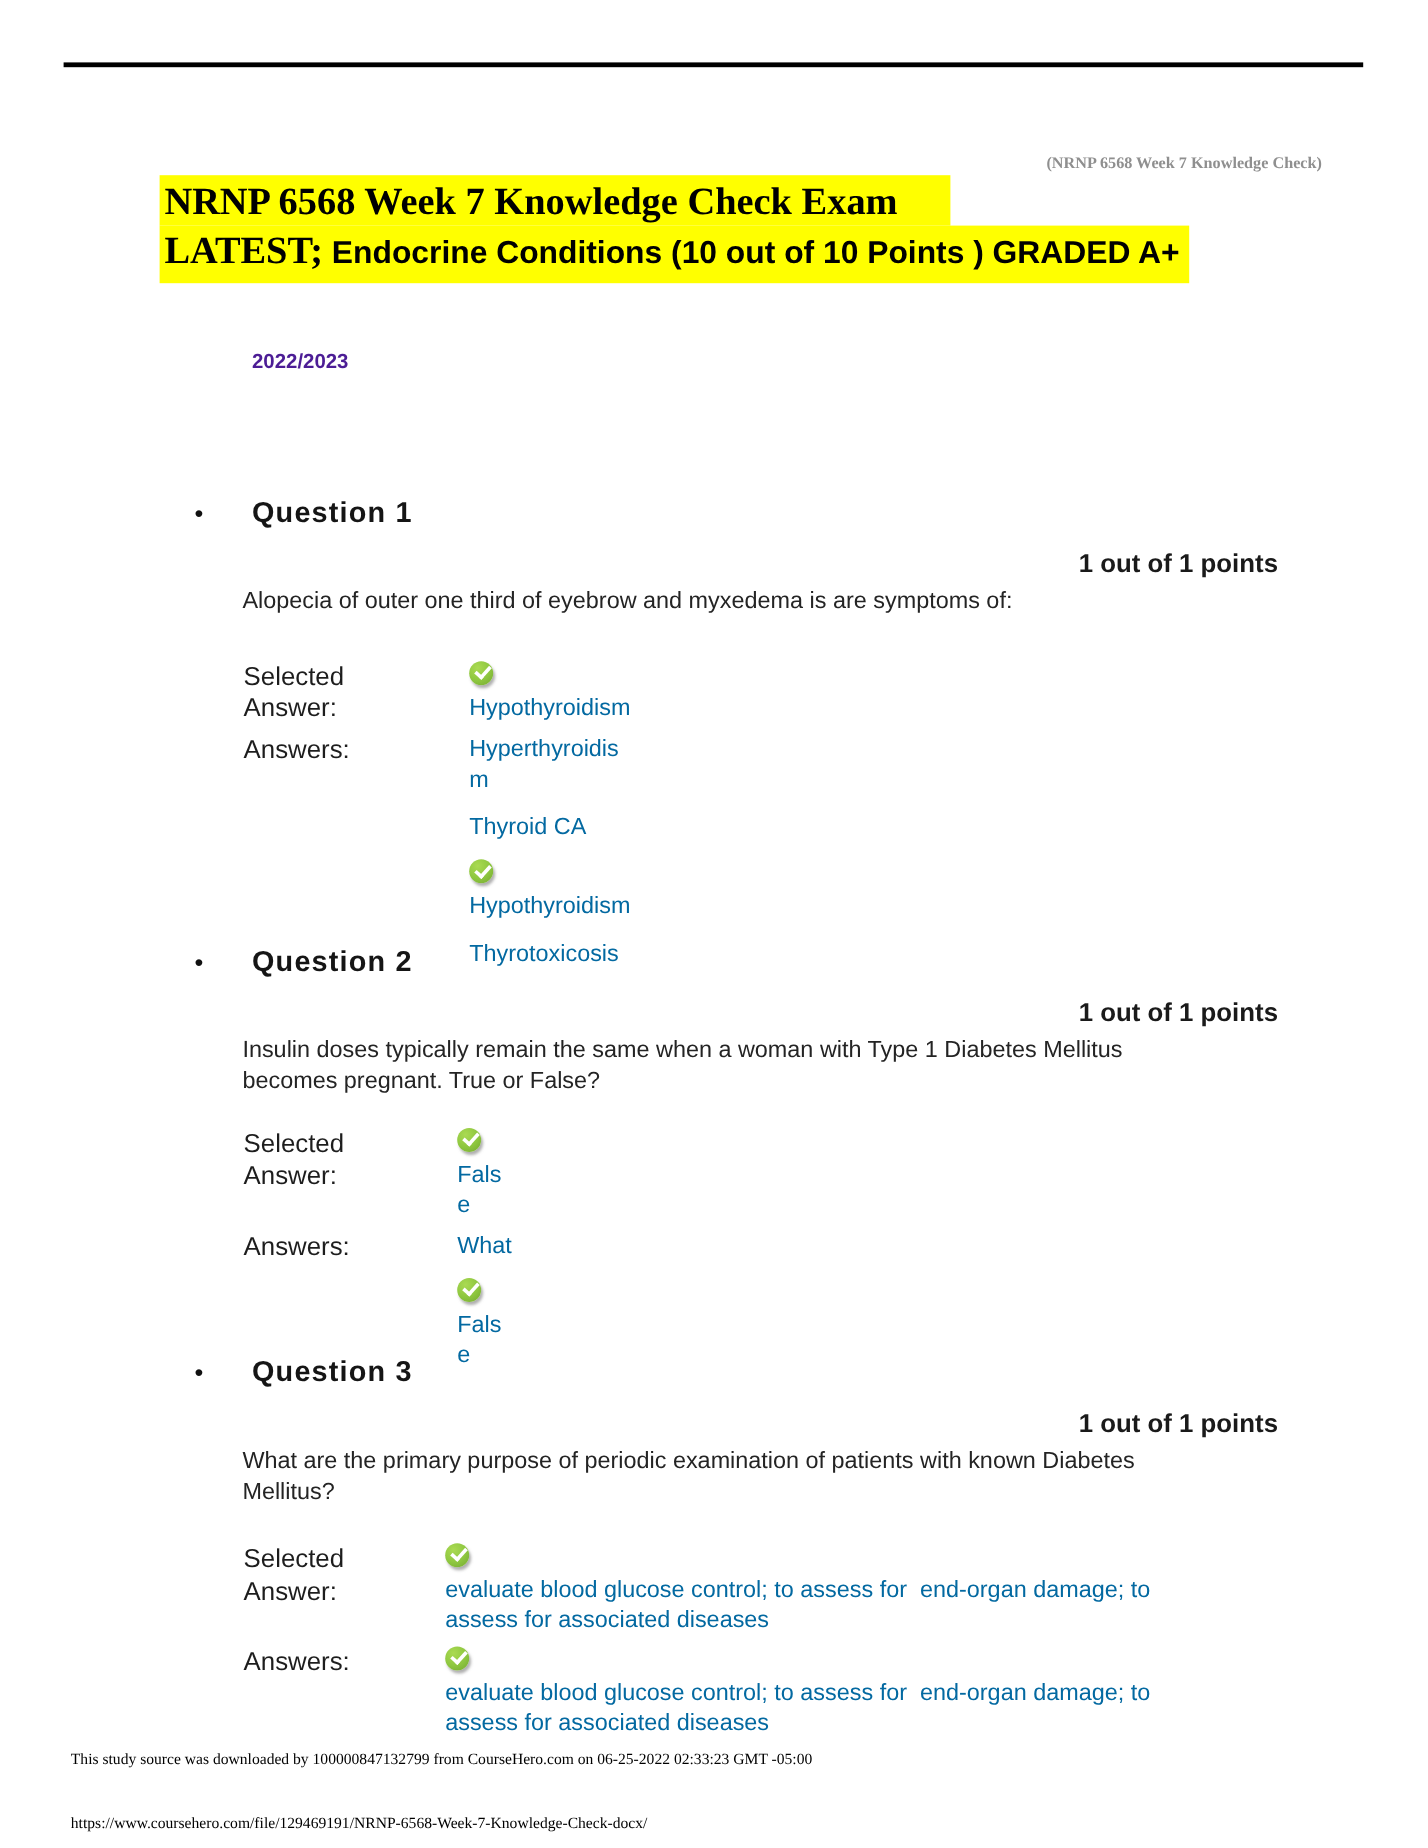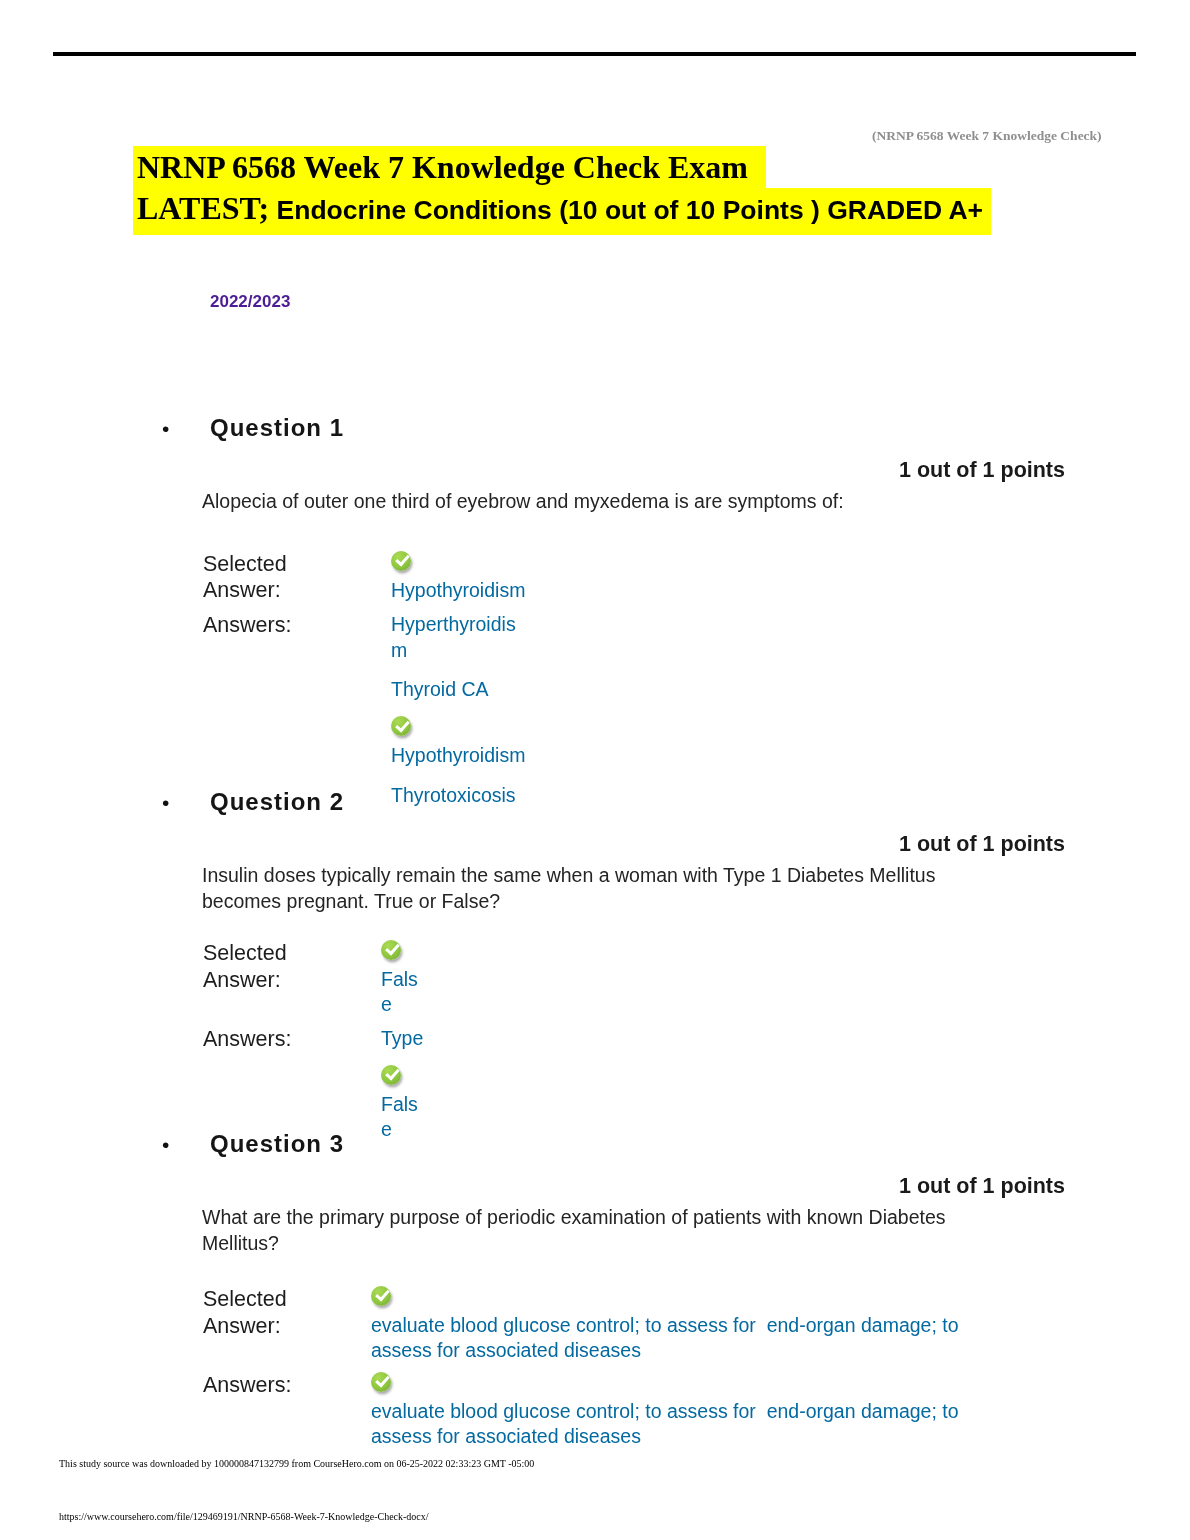--- a/index.html
+++ b/index.html
@@ -16,21 +16,21 @@
   }
   .watermark{
     position:absolute;left:872px;top:128px;
     font-family:"Liberation Serif",serif;font-weight:bold;
     font-size:13.5px;color:#8f8f8f;white-space:nowrap;
   }
   .title-wrap{position:absolute;left:133px;top:146px;}
   .title-line{display:block;width:max-content;background:#ffff00;}
   .t1{
     font-family:"Liberation Serif",serif;font-weight:bold;font-size:32px;
-    color:#000;line-height:42px;padding:0 18px 0 4px;
+    color:#000;line-height:42px;padding:0 44px 0 4px;
   }
   .t2{line-height:41px;padding:0 8px 1px 4px;}
   .t2-lead{
     font-family:"Liberation Serif",serif;font-weight:bold;font-size:32px;color:#000;
   }
   .t2-rest{
     font-family:"Liberation Sans",sans-serif;font-weight:bold;font-size:26.5px;color:#000;
   }
   .year{
     position:absolute;left:210px;top:292px;
@@ -73,21 +73,21 @@
     box-shadow:1.5px 2.5px 2.5px rgba(110,110,110,0.55);
     position:relative;margin-bottom:7px;
   }
   .check::after{
     content:"";position:absolute;left:4.5px;top:4.5px;width:10px;height:5px;
     border-left:3px solid #fff;border-bottom:3px solid #fff;
     transform:rotate(-48deg);
   }
   .footer-line{
     position:absolute;left:59px;
-    font-family:"Liberation Serif",serif;font-size:10px;color:#000;white-space:nowrap;
+    font-family:"Liberation Serif",serif;font-size:13px;color:#000;white-space:nowrap;
   }
   #footer-downloaded{top:1458px;}
   #footer-url{top:1511px;}
 </style>
 </head>
 <body>
 
 <div class="page">
 
   <div class="top-rule"></div>
@@ -149,21 +149,21 @@
       <div class="a-cell">
         <div class="a-item">
           <span class="check"></span>
           <div class="a-text">Fals
 e</div>
         </div>
       </div>
       <div class="a-label">Answers:</div>
       <div class="a-cell">
         <div class="a-item">
-          <div class="a-text">Type</div>
+          <div class="a-text">What</div>
         </div>
         <div class="a-item">
           <span class="check"></span>
           <div class="a-text">Fals
 e</div>
         </div>
       </div>
     </div>
   </section>
 

